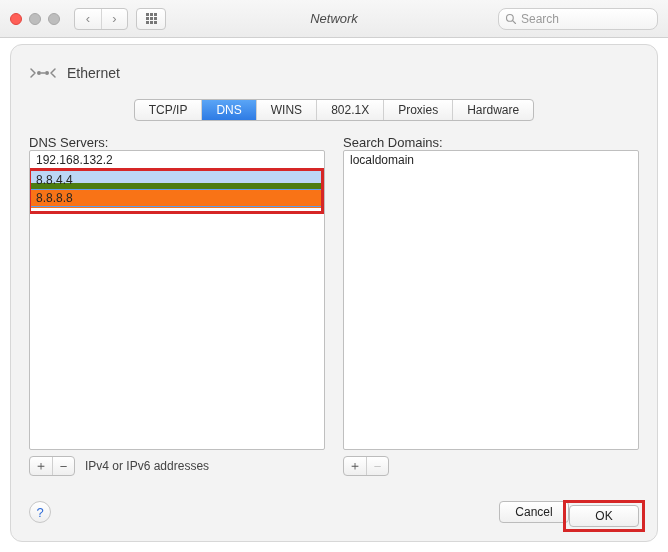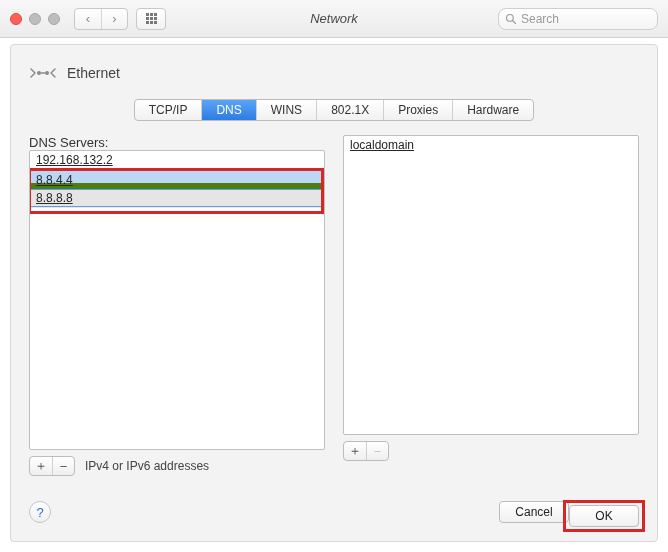--- a/index.html
+++ b/index.html
@@ -65,21 +65,21 @@
     color:#9a9a9a;
   }
   .search-wrap svg { flex:0 0 12px; }
   .search-wrap span { margin-left:4px; font-size:12px;}
 
   
   .sheet {
     margin:6px 10px 10px 10px;
     background:#f3f3f3;
     border:1px solid #d7d7d7;
-    border-radius:4px;
+    border-radius:12px;
     padding:14px 18px 4px 18px;
     height:498px;
     position:relative;
   }
 
   .iface-header { display:flex; align-items:center; gap:10px; margin-bottom:12px;}
   .iface-icon { width:28px; height:28px; display:flex; align-items:center; justify-content:center; color:#7d7d7d;}
   .iface-name { font-size:14px; color:#444;}
 
   
@@ -118,29 +118,28 @@
     overflow:hidden;
     position:relative;
   }
   .row {
     height:19px; line-height:19px;
     padding:0 6px;
     font-size:12px;
     border-bottom:1px solid transparent;
     color:#262626;
     white-space:nowrap;
-    text-decoration:underline;
   }
   .row.alt-focus {
     background:#bcd6f5;
     border-top:1px solid #9cc0ee;
     border-bottom:6px solid #4d7c0f;
   }
   .row.editing {
-    background:#e5e5e5;
+    background:#f97316;
     box-shadow: inset 0 0 0 1px #5c9ded;
   }
 
   .red-annot {
     position:absolute;
     border:3px solid #d62626;
     pointer-events:none;
   }
 
   .btn-row { display:flex; align-items:center; margin-top:6px; gap:10px;}
@@ -260,20 +259,21 @@
       <div class="btn-row">
         <div class="plusminus">
           <div class="pm-btn">＋</div>
           <div class="pm-btn">−</div>
         </div>
         <div class="hint">IPv4 or IPv6 addresses</div>
       </div>
     </div>
 
     <div class="col">
+      <div class="col-label">Search Domains:</div>
       <div class="listbox">
         <div class="row">localdomain</div>
       </div>
       <div class="btn-row">
         <div class="plusminus">
           <div class="pm-btn">＋</div>
           <div class="pm-btn disabled">−</div>
         </div>
       </div>
     </div>

